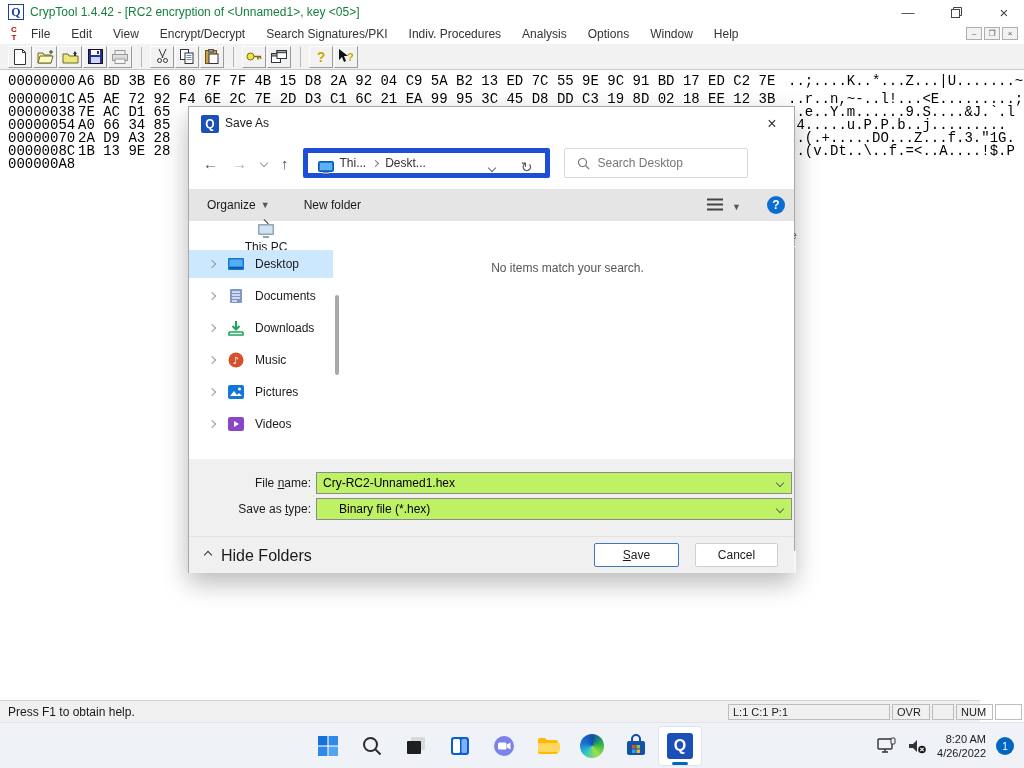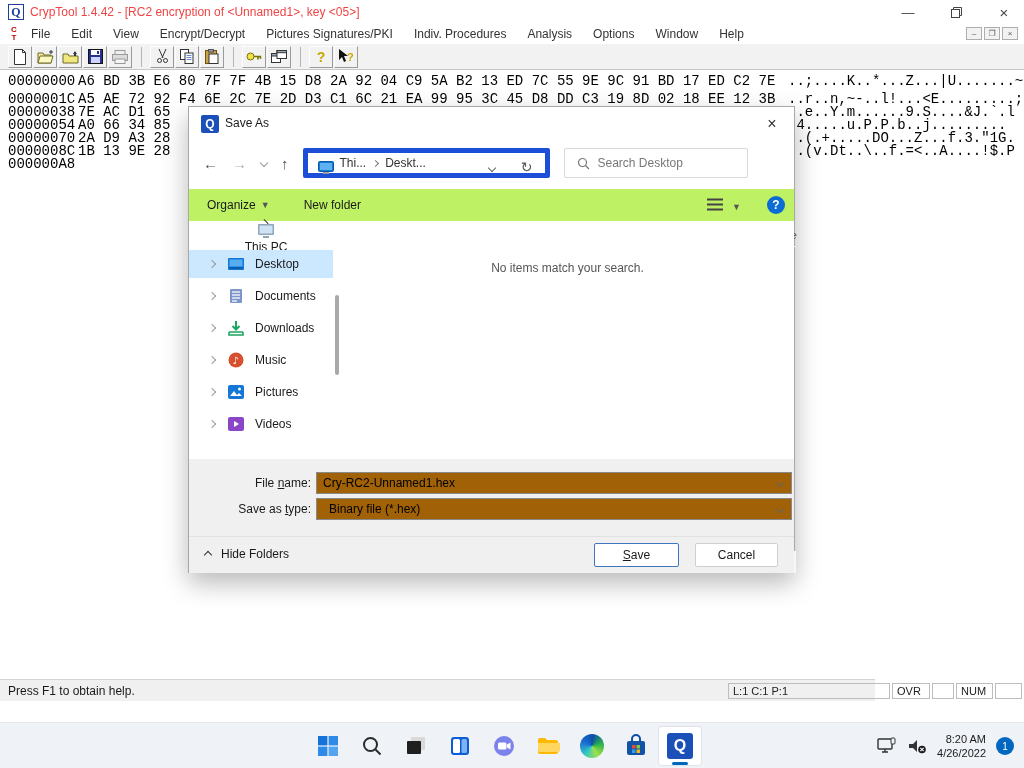--- a/index.html
+++ b/index.html
@@ -2,73 +2,73 @@
 <html><head>
 <meta charset="utf-8">
 <style>
   * { margin:0; padding:0; box-sizing:border-box; }
   html,body { width:1024px; height:768px; overflow:hidden; font-family:"Liberation Sans", sans-serif; background:#fff; }
   .abs { position:absolute; }
 
   
   #app-window { position:absolute; left:0; top:0; width:1024px; height:722px; background:#fff; }
   #titlebar { position:absolute; left:0; top:0; width:1024px; height:24px; background:#fff; }
-  #titlebar .title-text { position:absolute; left:30px; top:5px; font-size:12px; color:#ef4444; white-space:pre; }
+  #titlebar .title-text { position:absolute; left:30px; top:5px; font-size:12px; color:#15803d; white-space:pre; }
   .app-logo { display:flex; align-items:center; justify-content:center; background:#fff; border:1px solid #1b3f9e; color:#1b3f9e; font-weight:bold; font-family:"Liberation Serif", serif; }
   .win-ctl { position:absolute; top:0; width:40px; height:24px; display:flex; align-items:center; justify-content:center; color:#444; font-size:13px; }
 
   #menubar { position:absolute; left:0; top:24px; width:1024px; height:20px; background:#fff; display:flex; align-items:center; }
   #menubar .menu-item { font-size:12px; color:#333; margin-right:21px; white-space:nowrap; }
   .mdi-ctl { width:16px; height:13px; border:1px solid #aeaeae; background:#f2f2f2; display:flex; align-items:center; justify-content:center; font-size:8px; color:#555; margin-left:2px; }
 
   #toolbar { position:absolute; left:0; top:44px; width:1024px; height:26px; background:#f2f2f2; border-bottom:1px solid #c8c8c8; display:flex; align-items:center; padding-left:8px; }
   .tb-btn { width:24px; height:22px; background:#f2f2f2; border:1px solid; border-color:#fdfdfd #9a9a9a #9a9a9a #fdfdfd; display:flex; align-items:center; justify-content:center; margin-right:1px; }
   .tb-sep { width:1px; height:20px; background:#b5b5b5; margin:0 8px; }
 
   
   #hex-view { position:absolute; left:0; top:72px; width:1024px; height:628px; background:#fff; font-family:"Liberation Mono", monospace; font-size:14px; color:#000; }
   .hexrow { position:absolute; left:8px; display:flex; white-space:pre; }
   .hexrow .offset { width:70px; }
   .hexrow .bytes  { width:710px; }
   .hexrow .ascii  { white-space:pre; }
 
   
-  #statusbar { position:absolute; left:0; top:679px; width:875px; height:22px; background:#f0f0f0; border-top:1px solid #d4d4d4; font-size:12px; color:#1a1a1a; }
+  #statusbar { position:absolute; left:0; top:700px; width:980px; height:22px; background:#f0f0f0; border-top:1px solid #d4d4d4; font-size:12px; color:#1a1a1a; }
   .sb-panel { position:absolute; top:3px; height:16px; border:1px solid #bdbdbd; font-size:11px; color:#222; padding:1px 4px; }
 
   
   #dialog { position:absolute; left:188px; top:106px; width:607px; height:467px; background:#fff; border:1px solid #a8a8a8; box-shadow:0 10px 24px rgba(0,0,0,.28); }
   #dlg-titlebar { position:absolute; left:0; top:0; width:100%; height:34px; background:#fff; }
   #dlg-title { position:absolute; left:36px; top:9px; font-size:12px; color:#1a1a1a; }
   #dlg-close { position:absolute; right:8px; top:4px; width:28px; height:26px; display:flex; align-items:center; justify-content:center; font-size:16px; color:#333; }
   #dlg-nav { position:absolute; left:0; top:34px; width:100%; height:44px; background:#fff; display:flex; align-items:center; }
   .nav-glyph { color:#555; font-size:15px; margin:0 0 0 14px; }
   .addr-box { position:relative; margin-left:14px; width:247px; height:30px; border:5px solid #1d4ed8; border-radius:2px; display:flex; align-items:center; font-size:12px; color:#333; }
   .search-box { position:relative; margin-left:14px; width:184px; height:30px; border:1px solid #d9d9d9; border-radius:2px; display:flex; align-items:center; font-size:12px; color:#777; }
   .crumb-sep { width:5px; height:5px; border-right:1px solid #777; border-bottom:1px solid #777; transform:rotate(-45deg); margin:0 7px; }
   .chev-down { width:6px; height:6px; border-right:1px solid #666; border-bottom:1px solid #666; transform:rotate(45deg); }
   .chev-up   { width:6px; height:6px; border-right:1px solid #444; border-bottom:1px solid #444; transform:rotate(225deg); }
   .chev-right{ width:6px; height:6px; border-right:1px solid #999; border-bottom:1px solid #999; transform:rotate(-45deg); }
 
-  #dlg-cmdbar { position:absolute; left:0; top:82px; width:100%; height:32px; background:#bef264; display:flex; align-items:center; font-size:12px; color:#1a1a1a; }
+  #dlg-cmdbar { position:absolute; left:0; top:82px; width:100%; height:32px; background:#e5e5e5; display:flex; align-items:center; font-size:12px; color:#1a1a1a; }
   #dlg-headers { position:absolute; left:150px; top:114px; width:457px; height:26px; font-size:11px; color:#555; border-bottom:1px solid #f0f0f0; }
   #dlg-body { position:absolute; left:0; top:114px; width:100%; height:238px; background:#fff; }
   #dlg-sidebar { position:absolute; left:0; top:0; width:150px; height:238px; background:#fff; }
   .side-row { position:absolute; left:0; width:144px; height:28px; display:flex; align-items:center; font-size:12px; color:#1a1a1a; }
   .side-row .lbl { margin-left:10px; }
   .side-row.selected { background:#cce8ff; }
   .tree-chev { margin-left:20px; }
   .tree-chev0 { margin-left:9px; }
   .side-icon { width:18px; height:18px; margin-left:12px; flex:0 0 auto; }
 
   #dlg-lower { position:absolute; left:0; top:352px; width:100%; height:77px; background:#f0f0f0; }
   .field-label { position:absolute; font-size:12px; color:#1a1a1a; text-align:right; }
-  .combo { position:absolute; height:22px; background:#a16207; border:1px solid #8a8a8a; font-size:12px; color:#000; display:flex; align-items:center; }
+  .combo { position:absolute; height:22px; background:#bef264; border:1px solid #8a8a8a; font-size:12px; color:#000; display:flex; align-items:center; }
   .combo input { border:none; outline:none; width:440px; font-size:12px; font-family:"Liberation Sans",sans-serif; padding-left:6px; background:transparent; }
-  .combo .cv { padding-left:12px; }
+  .combo .cv { padding-left:22px; }
   .combo .dd { position:absolute; right:8px; }
   #dlg-bottombar { position:absolute; left:0; top:429px; width:100%; height:37px; background:#f0f0f0; border-top:1px solid #e2e2e2; }
   .dlg-btn { position:absolute; top:6px; height:24px; background:#fff; font-size:12px; color:#1a1a1a; display:flex; align-items:center; justify-content:center; border-radius:2px; }
   #save-btn { left:405px; width:85px; border:1px solid #3f76c0; }
   #cancel-btn { left:506px; width:83px; border:1px solid #cfcfcf; }
   .u { text-decoration:underline; }
 
   .vscroll { position:absolute; width:4px; background:#a9a9a9; border-radius:2px; }
   .hscroll-strip { position:absolute; left:150px; top:330px; width:457px; height:22px; background:#f7f7f7; }
   .hscroll-thumb { position:absolute; left:30px; top:9px; width:292px; height:4px; background:#8a8a8a; border-radius:2px; }
@@ -100,21 +100,21 @@
     </div>
     <div class="win-ctl" style="left:984px;font-size:15px;">×</div>
   </div>
 
   <div id="menubar">
     <div style="width:16px;height:16px;margin:0 9px 0 6px;color:#c00000;font-size:8px;font-weight:bold;line-height:8px;text-align:center;">C<br>T</div>
     <span class="menu-item">File</span>
     <span class="menu-item">Edit</span>
     <span class="menu-item">View</span>
     <span class="menu-item">Encrypt/Decrypt</span>
-    <span class="menu-item">Pictures Signatures/PKI</span>
+    <span class="menu-item">Search Signatures/PKI</span>
     <span class="menu-item">Indiv. Procedures</span>
     <span class="menu-item">Analysis</span>
     <span class="menu-item">Options</span>
     <span class="menu-item">Window</span>
     <span class="menu-item">Help</span>
     <div style="position:absolute;right:6px;top:3px;display:flex;">
       <div class="mdi-ctl">–</div>
       <div class="mdi-ctl">❐</div>
       <div class="mdi-ctl">×</div>
     </div>
@@ -357,21 +357,21 @@
     </div>
     <span class="field-label" style="left:18px;top:43px;width:104px;"><span>Save as </span><span class="u">t</span><span>ype:</span></span>
     <div class="combo" style="left:127px;top:39px;width:476px;">
       <span class="cv">Binary file (*.hex)</span>
       <span class="chev-down dd"></span>
     </div>
   </div>
 
   <div id="dlg-bottombar">
     <span class="chev-up abs" style="left:16px;top:15px;border-color:#333;"></span>
-    <span class="abs" style="left:32px;top:10px;font-size:12px;color:#1a1a1a;">Hide Folders</span>
+    <span class="abs" style="left:32px;top:10px;font-size:16px;color:#1a1a1a;">Hide Folders</span>
     <div class="dlg-btn" id="save-btn">
         <span class="u">S</span>
         <span>ave</span>
       </div>
     <div class="dlg-btn" id="cancel-btn">Cancel</div>
   </div>
 </div>
 
 <div id="taskbar">
   <div class="tb-icons">

